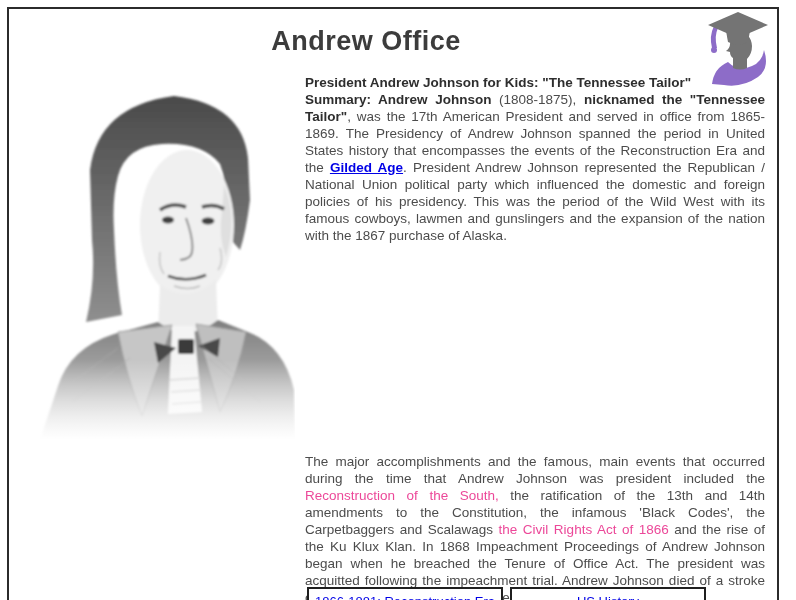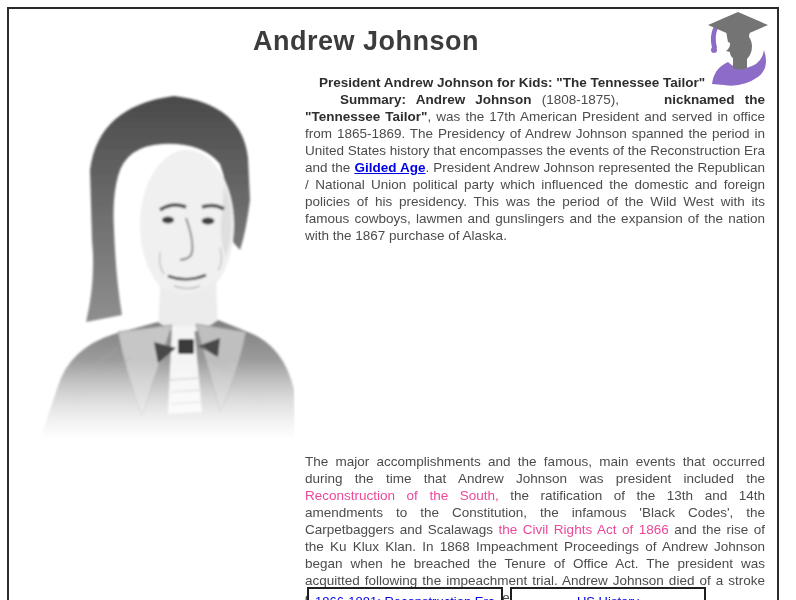--- a/index.html
+++ b/index.html
@@ -12,43 +12,43 @@
     border:2px solid #2b2b2b;box-sizing:border-box;pointer-events:none;
   }
   .title-wrap{position:absolute;left:9px;top:26px;width:714px;text-align:center;}
   .page-title{
     margin:0;font-size:27px;font-weight:bold;color:#3c3c3c;letter-spacing:0.5px;
     display:inline-block;
   }
   .logo-link{position:absolute;left:704px;top:10px;width:68px;height:78px;display:block;}
   .portrait{position:absolute;left:22px;top:80px;width:273px;height:360px;}
   .article{position:absolute;left:305px;top:74px;width:460px;}
-  .article-heading{font-size:13.5px;line-height:17px;font-weight:bold;color:#2e2e2e;margin-left:14px;}
+  .article-heading{font-size:13.5px;line-height:17px;font-weight:bold;color:#2e2e2e;}
   .para{
     margin:0;text-align:justify;font-size:13.5px;line-height:17px;color:#4c4c4c;
   }
   .para2{position:absolute;left:305px;top:453px;width:460px;}
-  .seg-bold{font-weight:bold;color:#2e2e2e;margin-left:35px;}
+  .seg-bold{font-weight:bold;color:#2e2e2e;}
   .seg-dark{color:#ec4899;}
   a.seg-bold-link{font-weight:bold;color:#0000e6;text-decoration:underline;}
   a.seg-link{color:#0000e6;text-decoration:underline;}
   .footer-links{position:absolute;left:307px;top:587px;width:460px;display:flex;gap:7px;}
   .link-box{
     display:block;width:196px;height:44px;box-sizing:border-box;
     border:2px solid #1f1f1f;background:#fff;text-align:center;
     padding-top:5px;font-size:13px;color:#0000e6;text-decoration:underline;
   }
 </style>
 </head>
 <body>
 
 <div class="page-border"></div>
 
 <div class="title-wrap">
-  <h1 class="page-title">Andrew Johnson</h1>
+  <h1 class="page-title">Andrew Office</h1>
 </div>
 
 <a class="logo-link" href="#">
   <svg viewBox="0 0 68 78" width="68" height="78" xmlns="http://www.w3.org/2000/svg">
     <path d="M8,74 Q10,58 24,52 Q34,62 48,56 Q58,52 60,40 Q66,58 54,67 Q38,78 20,75 Z" fill="#8d6cc8"></path>
     <path d="M10,16 Q5,26 8,38 L13,38 Q10,26 14,18 Z" fill="#8d6cc8"></path>
     <circle cx="10" cy="40" r="3" fill="#8d6cc8"></circle>
     <path d="M33,22 Q47,22 48,36 Q48,44 43,49 L43,58 Q36,61 29,58 L29,48 Q26,46 26,42 L22,41 Q26,38 26,34 Q27,24 33,22 Z" fill="#747474"></path>
     <polygon points="34,2 64,15 34,28 4,15" fill="#747474"></polygon>
     <path d="M22,21 L46,21 L44,32 Q34,37 24,32 Z" fill="#747474"></path>

